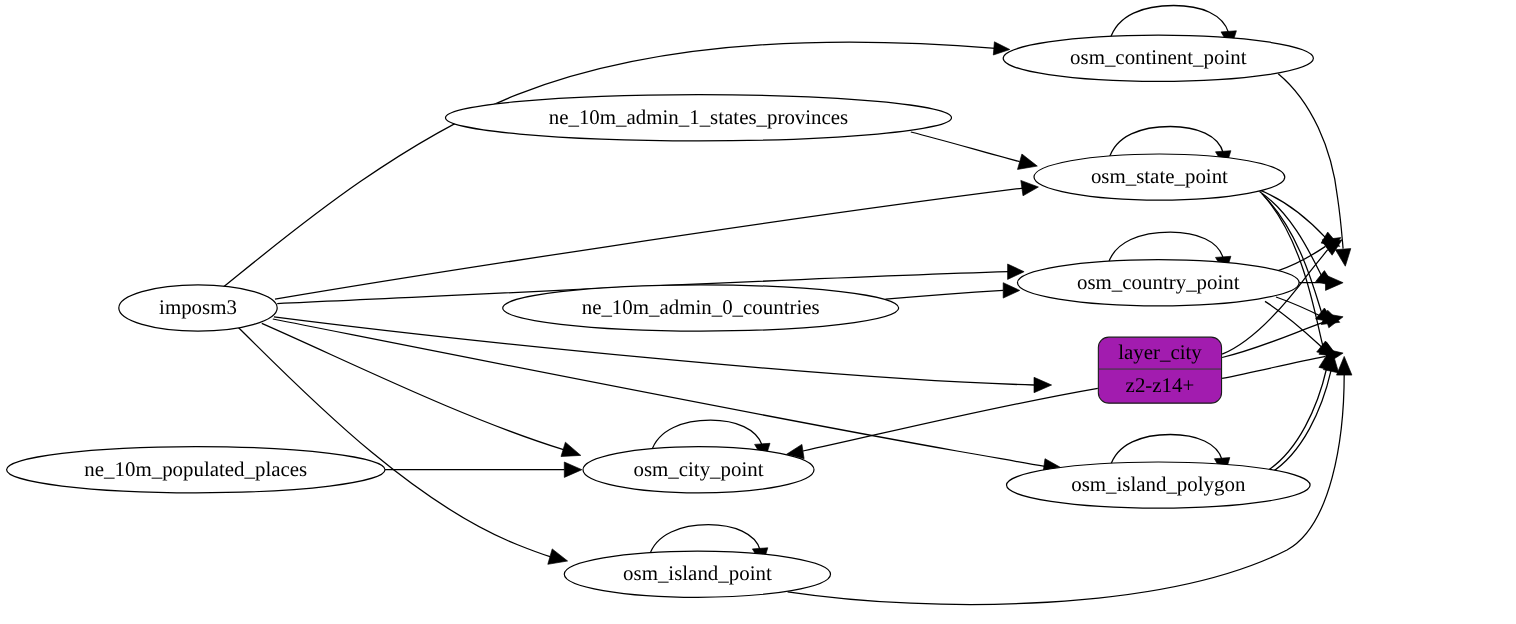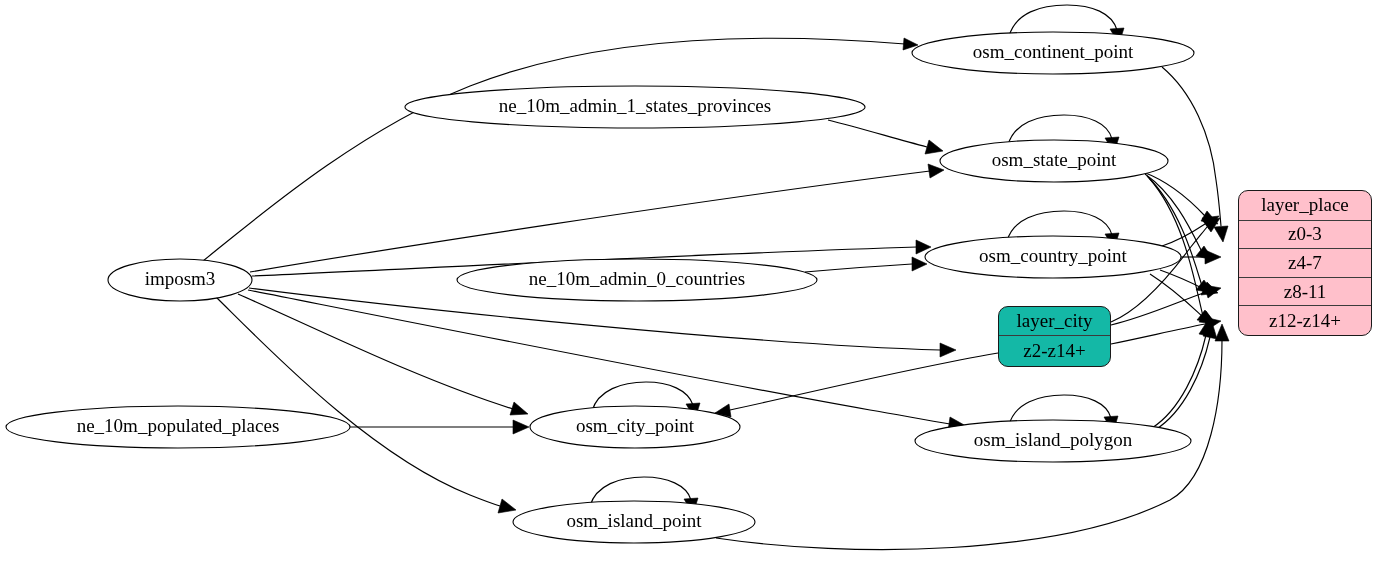--- a/index.html
+++ b/index.html
@@ -225,26 +225,19 @@
       </g>
 
       <g>
         <ellipse class="node-ellipse" cx="634" cy="522" rx="121" ry="21"></ellipse>
         <text class="node-label" x="634" y="523">osm_island_point</text>
       </g>
 
     </g>
   </svg>
 
-  <div class="record-box" id="layer-place-box" style="left:1238px; top:190px; width:134px; height:146px; background:#ffc0cb;">
-    <div class="record-cell" style="height:30px;">layer_place</div>
-    <div class="record-cell" style="height:29px;">z0-3</div>
-    <div class="record-cell" style="height:29px;">z4-7</div>
-    <div class="record-cell" style="height:29px;">z8-11</div>
-    <div class="record-cell" style="height:29px;">z12-z14+</div>
-  </div>
-
-  <div class="record-box" id="layer-city-box" style="left:998px; top:306px; width:113px; height:61px; background:#14b8a6;">
+
+  <div class="record-box" id="layer-city-box" style="left:998px; top:306px; width:113px; height:61px; background:#a21caf;">
     <div class="record-cell" style="height:30px;">layer_city</div>
     <div class="record-cell" style="height:31px;text-align:center;">z2-z14+</div>
   </div>
 
 </div>
 
 </body></html>

